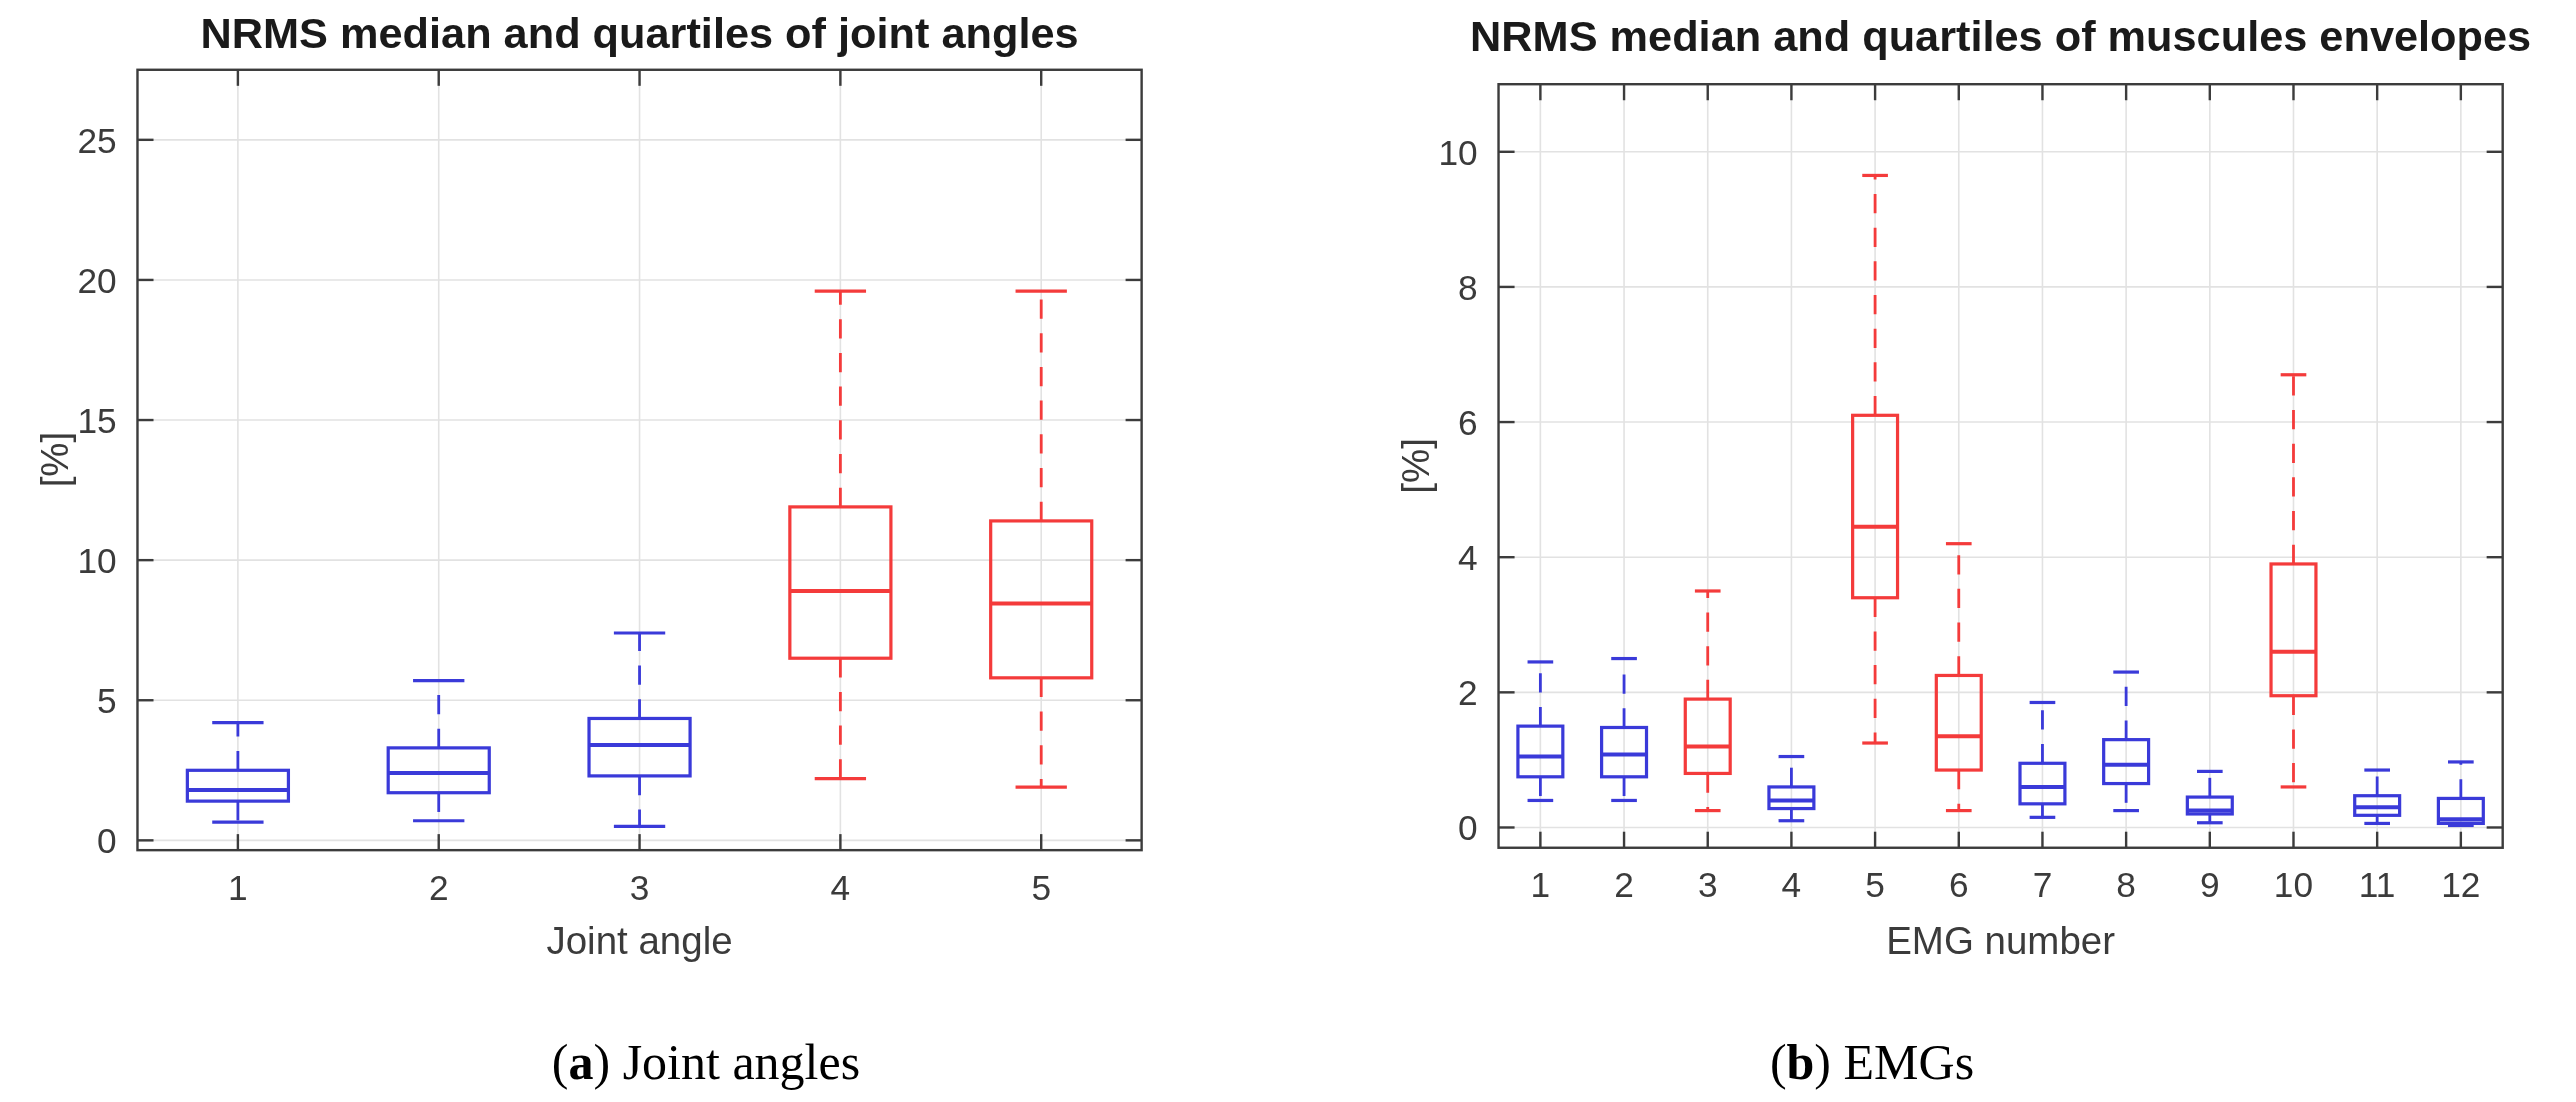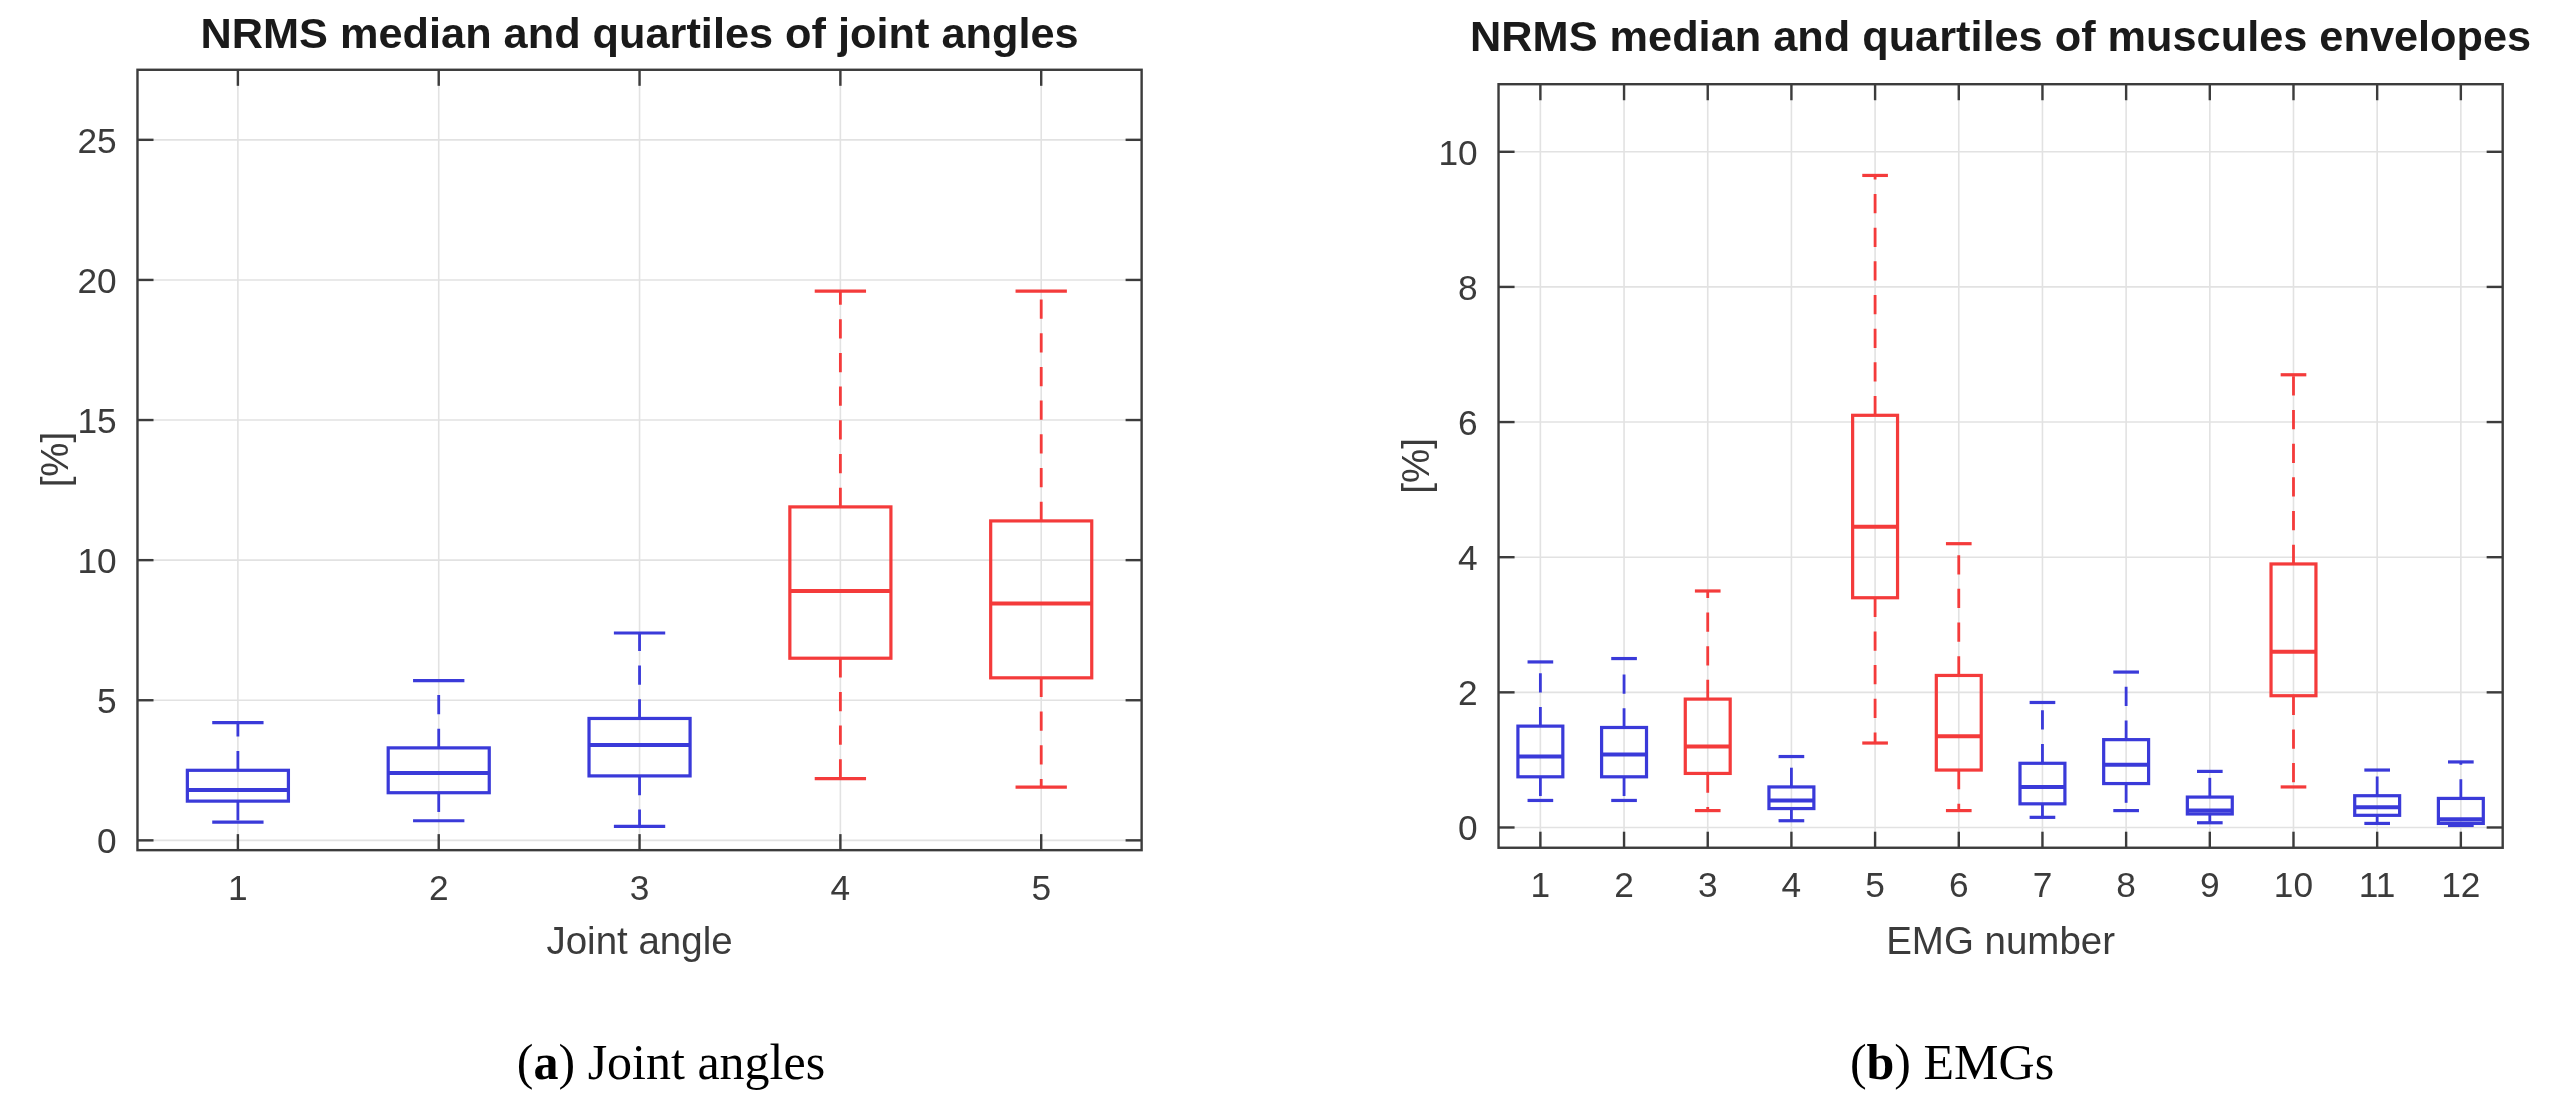--- a/index.html
+++ b/index.html
@@ -282,20 +282,20 @@
 
   <text class="chart-title" x="797" y="60" text-anchor="middle">NRMS median and quartiles of joint angles</text>
   <text class="axis-label" x="797" y="1190" text-anchor="middle">Joint angle</text>
   <text class="axis-label" text-anchor="middle" transform="translate(84,573) rotate(-90)">[%]</text>
 
   <text class="chart-title" x="2494" y="64" text-anchor="middle">NRMS median and quartiles of muscules envelopes</text>
   <text class="axis-label" x="2494" y="1190" text-anchor="middle">EMG number</text>
   <text class="axis-label" text-anchor="middle" transform="translate(1781,581) rotate(-90)">[%]</text>
 </svg>
 
-<div class="caption" style="left:671px">
+<div class="caption" style="left:706px">
   <span>(</span><b>a</b><span>) </span><span>Joint angles</span>
 </div>
 
-<div class="caption" style="left:1952px">
+<div class="caption" style="left:1872px">
   <span>(</span><b>b</b><span>) </span><span>EMGs</span>
 </div>
 
 
 </body></html>

